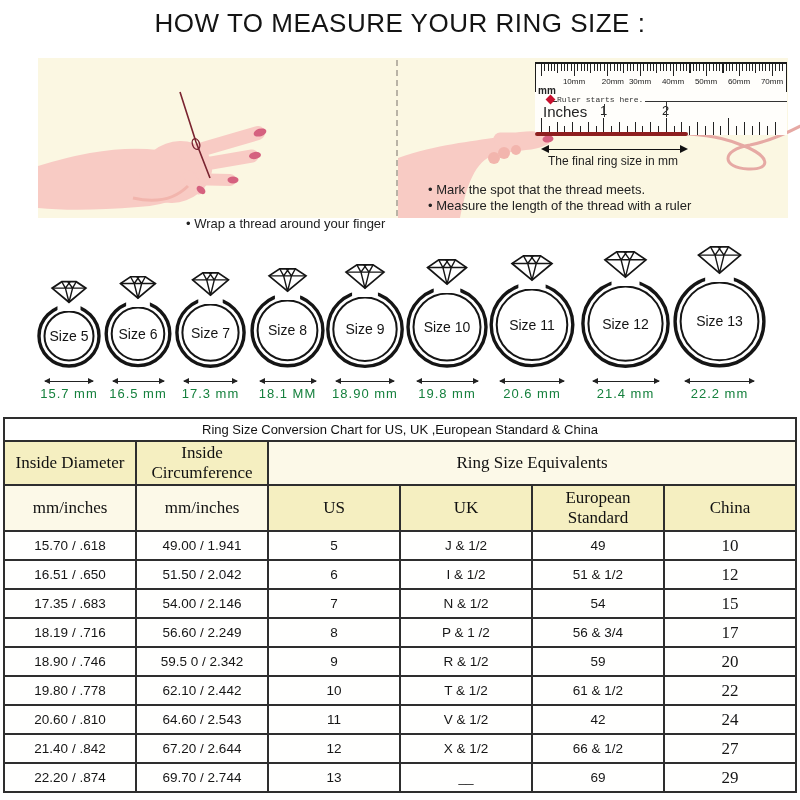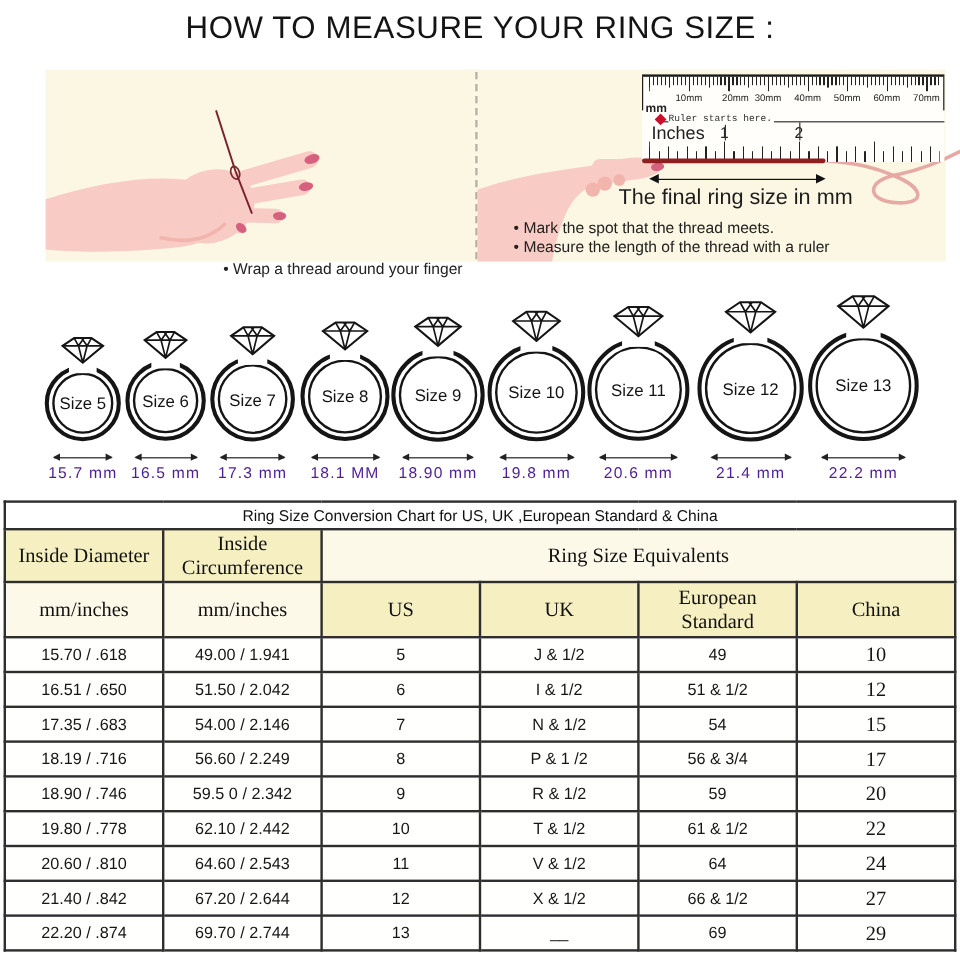--- a/index.html
+++ b/index.html
@@ -46,33 +46,33 @@
   .inch-big{height:17px;background:repeating-linear-gradient(90deg,#222 0 1px,transparent 1px 62.4px);}
 
   .thread-line{position:absolute;left:137px;top:74px;width:153px;height:4px;
                background:var(--thread_red);border-radius:2px;}
   .size-arrow{position:absolute;left:143px;top:87px;width:147px;height:9px;}
   .size-arrow .bar{position:absolute;left:2px;right:2px;top:4px;border-top:1.5px solid #111;}
   .ah{position:absolute;top:0;width:0;height:0;border-top:4.5px solid transparent;border-bottom:4.5px solid transparent;}
   .ah-l{left:0;border-right:8px solid #111;}
   .ah-r{right:0;border-left:8px solid #111;}
   .arrow-label{position:absolute;left:95px;top:96px;width:240px;text-align:center;
-               font-size:18px;color:#1d1d1d;}
+               font-size:12px;color:#1d1d1d;}
 
   
   #rings{position:absolute;left:0;top:240px;width:800px;height:168px;}
   .ring-fig{position:absolute;text-align:center;}
   .ring-fig svg{display:block;margin:0 auto;}
   .ring-label{position:absolute;left:0;right:0;text-align:center;font-size:14px;color:#141414;}
   .meas-arrow{position:relative;height:8px;margin:3px auto 1px auto;}
   .meas-arrow .bar{position:absolute;left:1px;right:1px;top:3.5px;border-top:1px solid #222;}
   .meas-arrow .ah{border-top-width:3.5px;border-bottom-width:3.5px;top:.5px;}
   .meas-arrow .ah-l{border-right:6px solid #222;}
   .meas-arrow .ah-r{border-left:6px solid #222;}
-  .meas-label{font-size:13px;letter-spacing:1px;color:#4c1d95;}
+  .meas-label{font-size:13px;letter-spacing:1px;color:#15803d;}
 
   
   #conv-table{position:absolute;left:3px;top:417px;width:794px;border-collapse:collapse;
               table-layout:fixed;}
   #conv-table td{border:2px solid var(--table_border);text-align:center;vertical-align:middle;
                  padding:0 2px;}
   .t-title{height:21px;background:#fff;font-size:13px;font-family:"Liberation Sans",sans-serif;color:#111;}
   .t-group{height:42px;font-family:"Liberation Serif",serif;font-size:17px;color:#111;}
   .t-sub{height:44px;font-family:"Liberation Serif",serif;font-size:17px;color:#111;}
   .bg-yellow{background:var(--header_yellow);}
@@ -400,21 +400,21 @@
           <td>10</td>
           <td>T &amp; 1/2</td>
           <td>61 &amp; 1/2</td>
           <td class="china">22</td>
         </tr>
         <tr>
           <td>20.60 / .810</td>
           <td>64.60 / 2.543</td>
           <td>11</td>
           <td>V &amp; 1/2</td>
-          <td>64</td>
+          <td>42</td>
           <td class="china">24</td>
         </tr>
         <tr>
           <td>21.40 / .842</td>
           <td>67.20 / 2.644</td>
           <td>12</td>
           <td>X &amp; 1/2</td>
           <td>66 &amp; 1/2</td>
           <td class="china">27</td>
         </tr>

